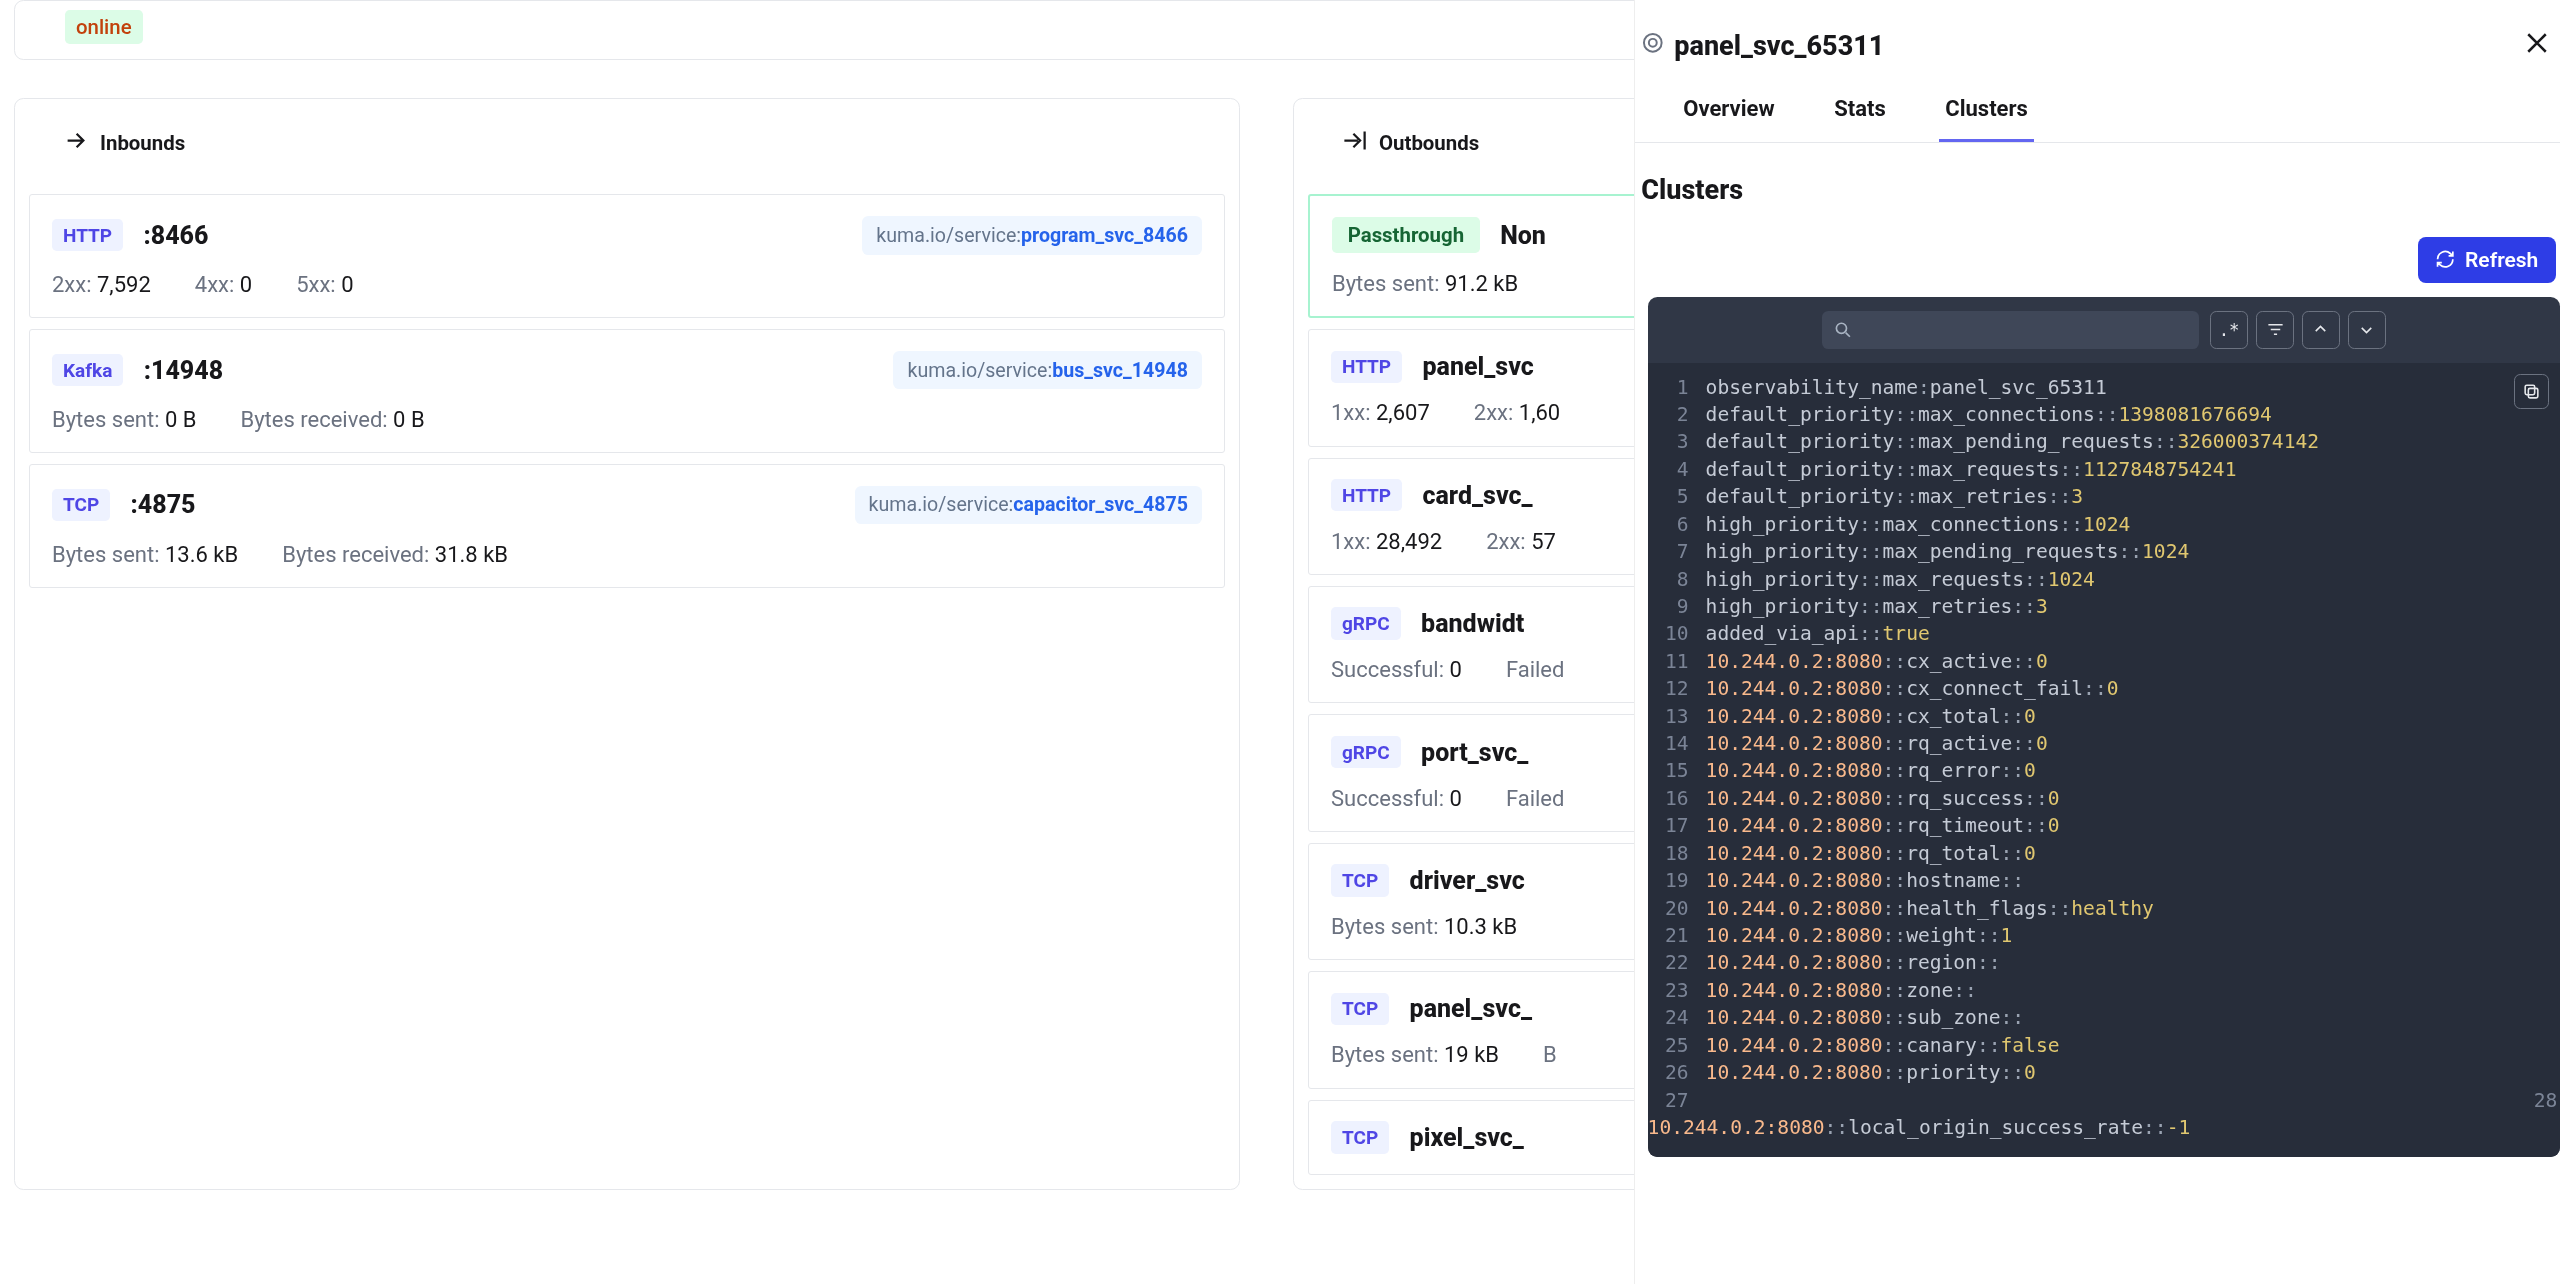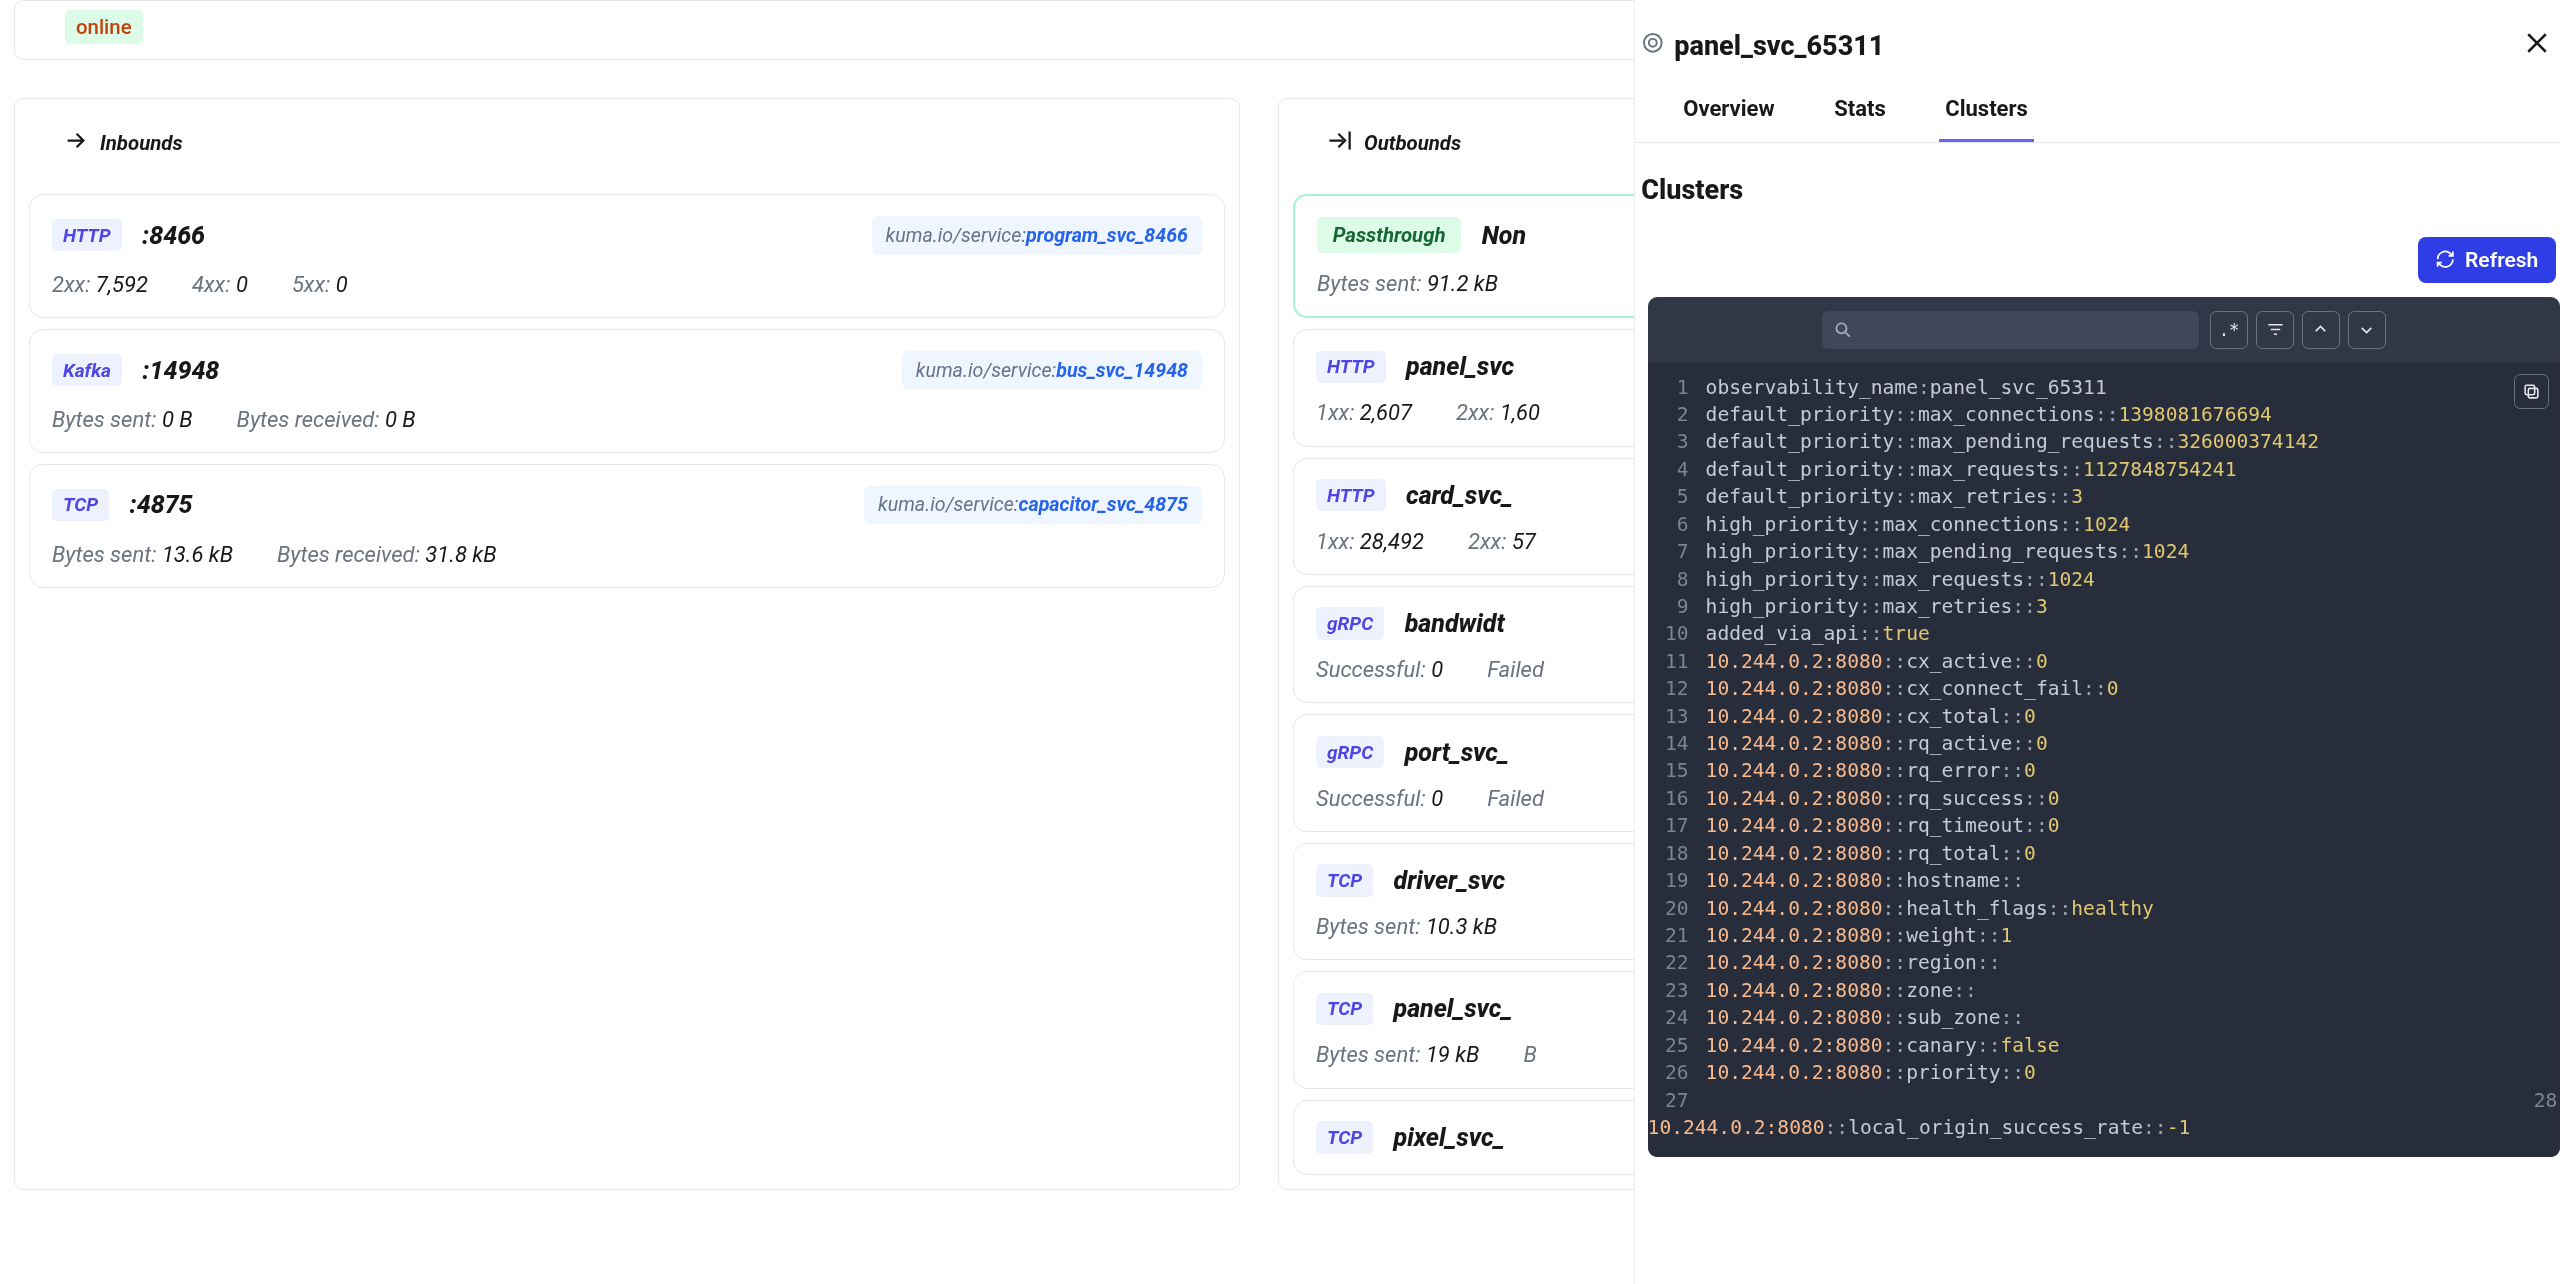--- a/index.html
+++ b/index.html
@@ -34,23 +34,22 @@
   font-weight: 500;
 }
 .top-date {
   font-size: 23.6px;
   font-weight: 700;
 }
 
 
 .columns {
   display: flex;
-  gap: 0;
+  gap: 15px;
   padding: 0 14px;
-  font-style: italic;
 }
 .col {
   border: 1.6px solid #e5e7eb;
   border-radius: 9.4px;
 }
 .col-left { width: 1226px; }
 .col-right { width: 1226px; margin-left: 38px; }
 
 .col-header {
   display: flex;
@@ -59,21 +58,21 @@
   padding: 28px 22px 35px 47px;
   font-weight: 700;
   font-size: 20.4px;
 }
 .arrow-icon svg { width: 27px; height: 27px; }
 
 
 .cards { padding: 0 14px 14px 14px; display: flex; flex-direction: column; gap: 11px; }
 .card {
   border: 1.6px solid #e5e7eb;
-  border-radius: 14px;
+  border-radius: 3px;
   padding: 20.4px 22px 20.4px 22px;
 }
 .card-passthrough {
   border: 2.4px solid #a7f3d0;
 }
 .card-row1 {
   display: flex;
   align-items: center;
   justify-content: space-between;
   gap: 14px;

